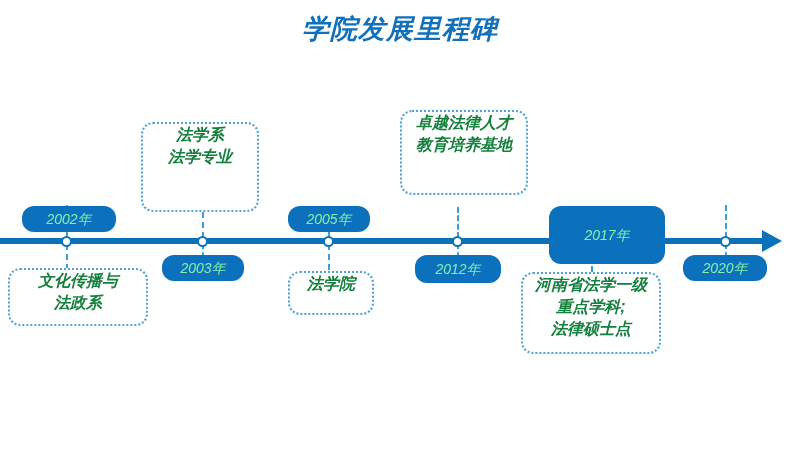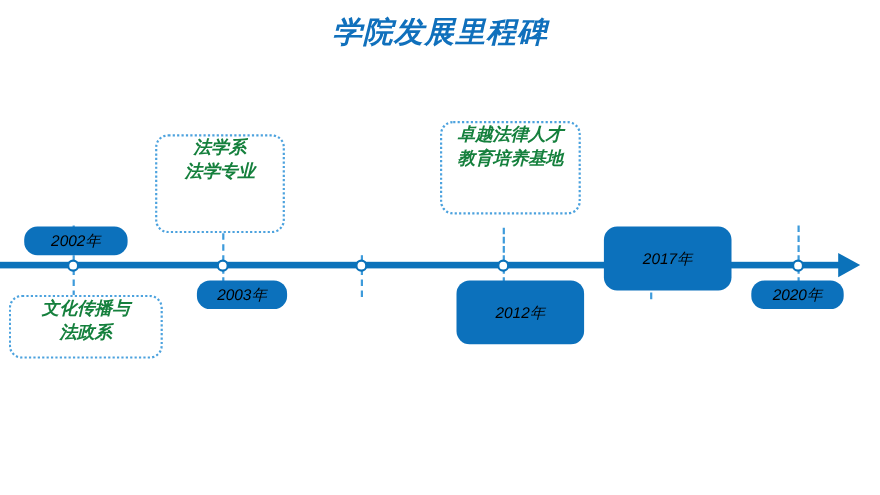--- a/index.html
+++ b/index.html
@@ -78,21 +78,21 @@
     z-index: 2;
   }
 
   
   .year-badge {
     position: absolute;
     height: 26px;
     line-height: 26px;
     padding: 0 13px;
     background: #0C71BC;
-    color: #000000;
+    color: #86efac;
     font-size: 14px;
     border-radius: 12px;
     text-align: center;
     white-space: nowrap;
     z-index: 5;
   }
 
   
   .content-box {
     position: absolute;
@@ -130,42 +130,51 @@
   <div class="connector" style="left:66px; top:244px; height:26px;"></div>
   <div class="year-badge" style="left:22px; top:206px; width:94px; padding:0;">2002年</div>
   <div class="content-box" style="left:8px; top:268px; width:140px; height:58px;">
     <span class="txt">文化传播与
 法政系</span>
   </div>
 
   <div class="node-dot" style="left:202px;"></div>
   <div class="connector" style="left:202px; top:212px; height:26px;"></div>
   <div class="connector" style="left:202px; top:244px; height:13px;"></div>
-  <div class="year-badge" style="left:179px; top:255px; width:82px; padding:0;">2003年</div>
+  <div class="year-badge" style="left:162px; top:255px; width:82px; padding:0;">2003年</div>
   <div class="content-box" style="left:141px; top:122px; width:118px; height:90px;">
     <span class="txt">法学系
 法学专业</span>
   </div>
 
   <div class="node-dot" style="left:328px;"></div>
   <div class="connector" style="left:328px; top:232px; height:6px;"></div>
   <div class="connector" style="left:328px; top:244px; height:26px;"></div>
+  <div class="year-badge" style="left:288px; top:206px; width:82px; padding:0;">2005年</div>
+  <div class="content-box" style="left:288px; top:271px; width:86px; height:44px;">
+    <span class="txt">法学院</span>
+  </div>
 
   <div class="node-dot" style="left:457px;"></div>
   <div class="connector" style="left:457px; top:207px; height:31px;"></div>
   <div class="connector" style="left:457px; top:244px; height:13px;"></div>
-  <div class="year-badge" style="left:415px; top:255px; width:84px; padding:16px;">2012年</div>
+  <div class="year-badge" style="left:415px; top:255px; width:84px; padding:1px;">2012年</div>
   <div class="content-box" style="left:400px; top:110px; width:128px; height:85px;">
     <span class="txt">卓越法律人才
 教育培养基地</span>
   </div>
 
   <div class="node-dot" style="left:591px;"></div>
   <div class="connector" style="left:591px; top:232px; height:6px;"></div>
   <div class="connector" style="left:591px; top:244px; height:28px;"></div>
   <div class="year-badge" style="left:549px; top:206px; width:84px; padding:16px;">2017年</div>
+  <div class="content-box" style="left:521px; top:272px; width:140px; height:82px;">
+    <span class="txt">河南省法学一级
+重点学科;
+法律硕士点</span>
+  </div>
 
   <div class="node-dot" style="left:725px;"></div>
   <div class="connector" style="left:725px; top:205px; height:33px;"></div>
   <div class="connector" style="left:725px; top:244px; height:13px;"></div>
   <div class="year-badge" style="left:683px; top:255px; width:84px; padding:0;">2020年</div>
 
 </div>
 
 </body></html>

